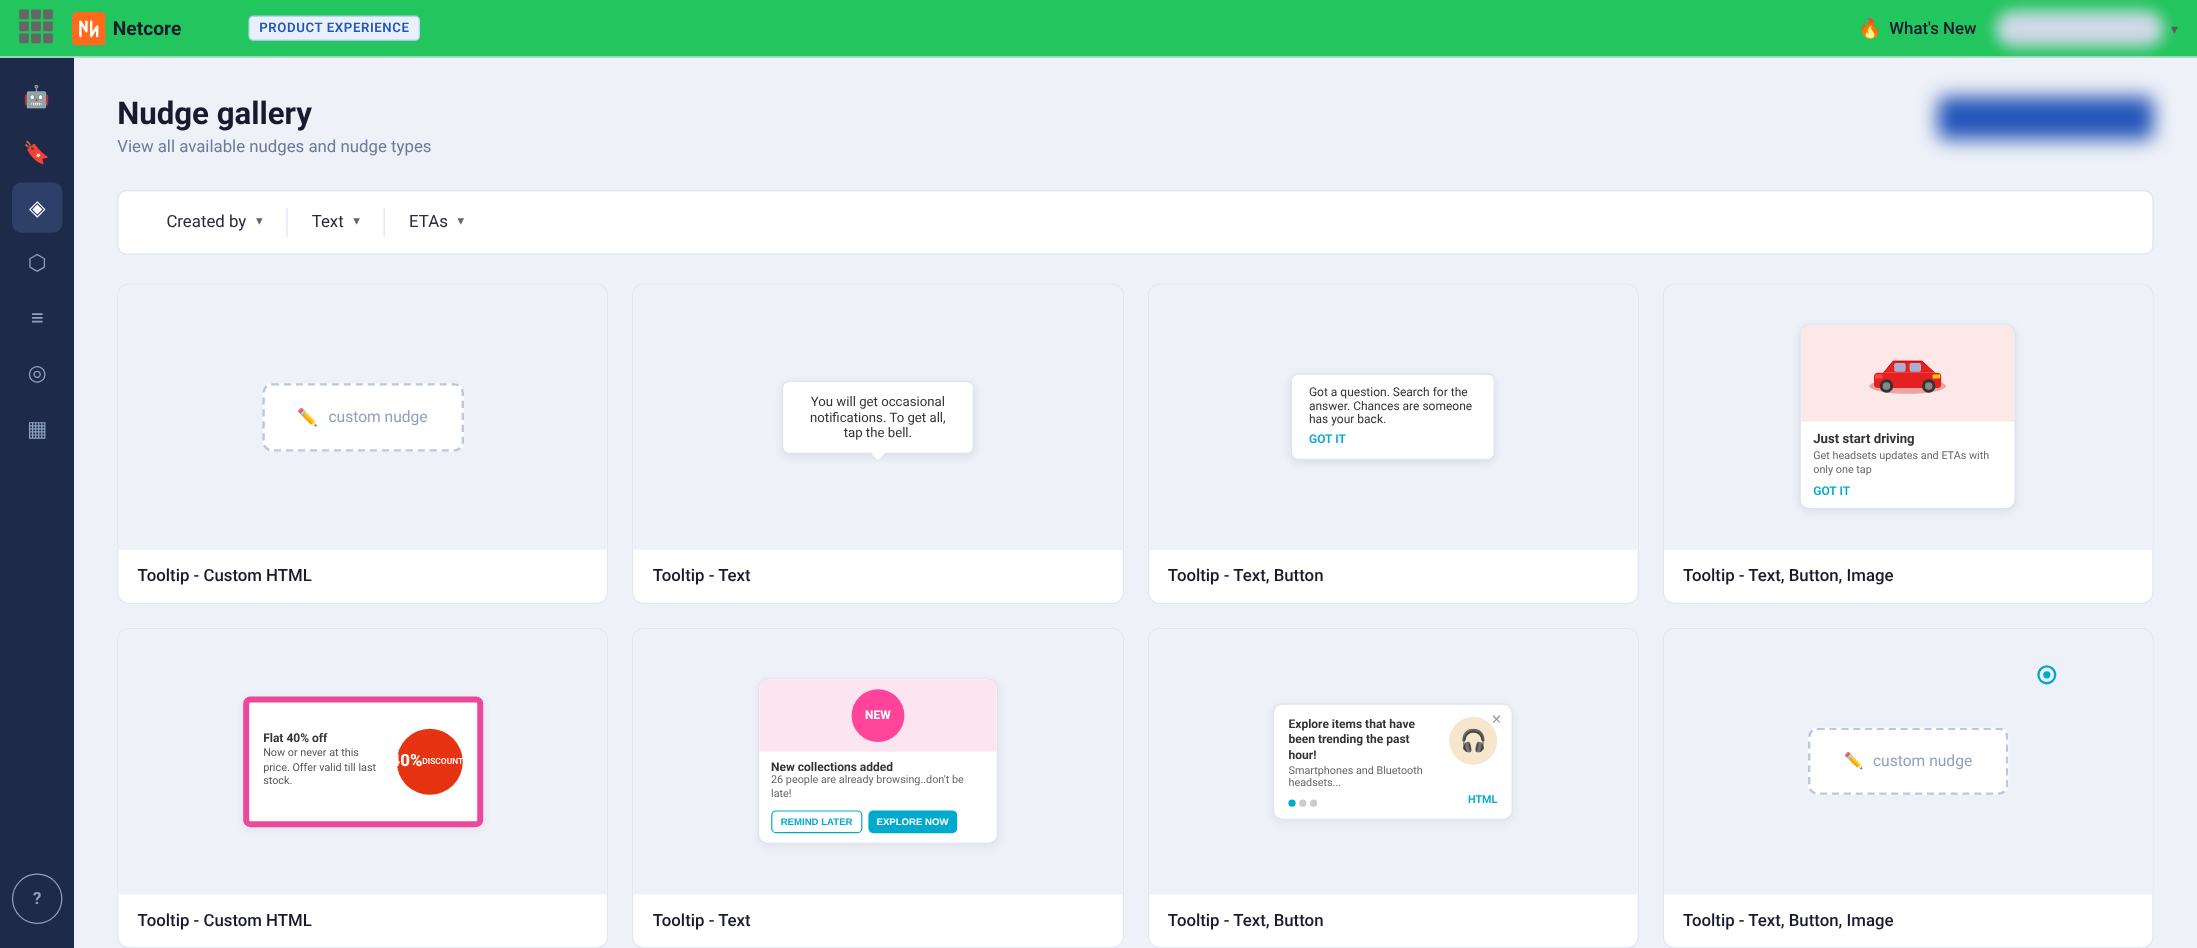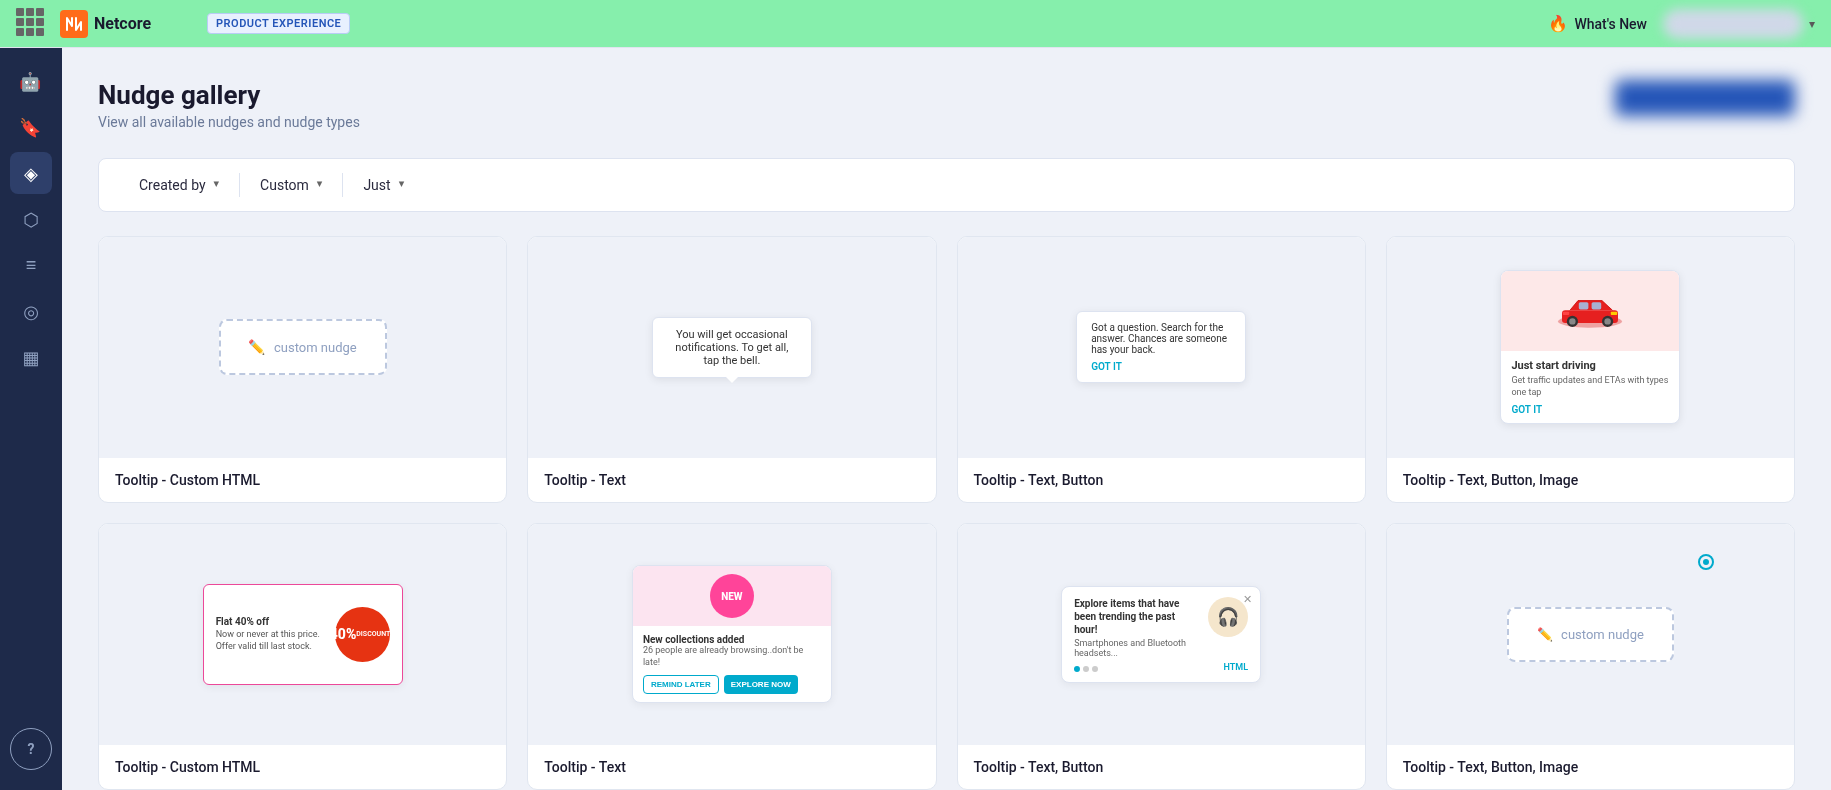--- a/index.html
+++ b/index.html
@@ -1,21 +1,21 @@
 <!DOCTYPE html>
 <html><head>
   <meta charset="utf-8">
   <style>
     * { box-sizing: border-box; margin: 0; padding: 0; }
     body { font-family: -apple-system, BlinkMacSystemFont, 'Segoe UI', Roboto, sans-serif; background: #f0f2f8; overflow: hidden; }
 
     
     .top-nav {
       height: 48px;
-      background: #86efac;
+      background: #22c55e;
       border-bottom: 1px solid #e0e4ee;
       display: flex;
       align-items: center;
       padding: 0 16px;
       position: fixed;
       top: 0; left: 0; right: 0;
       z-index: 100;
     }
     .nav-grid-icon {
       width: 32px; height: 32px;
@@ -206,21 +206,21 @@
     .car-svg { width: 80px; }
     .tooltip-img-body { padding: 8px 10px; font-size: 10px; color: #333; }
     .tooltip-img-body strong { display: block; font-size: 11px; margin-bottom: 3px; }
     .tooltip-img-body p { color: #666; font-size: 9px; line-height: 1.3; }
     .tooltip-img-body .got-it { color: #00aacc; font-size: 10px; font-weight: 600; margin-top: 5px; display: block; }
 
     
     
     .preview-discount {
       background: #fff;
-      border: 1px solid #ec4899;
+      border: 5px solid #ec4899;
       border-radius: 6px;
       padding: 22px 12px;
       max-width: 200px;
       display: flex; align-items: center; gap: 10px;
       box-shadow: 0 2px 8px rgba(0,0,0,0.06);
     }
     .discount-text { flex: 1; }
     .discount-text .flat { font-size: 10px; font-weight: 700; color: #333; }
     .discount-text p { font-size: 9px; color: #555; line-height: 1.3; margin-top: 2px; }
     .discount-badge {
@@ -395,26 +395,26 @@
     <div class="create-btn"></div>
   </div>
 
   <div class="filter-bar">
     <div class="filter-dropdown">
       <span>Created by</span>
       <span class="arrow">▾</span>
     </div>
     <div class="filter-divider"></div>
     <div class="filter-dropdown">
-      <span>Custom</span>
+      <span>Text</span>
       <span class="arrow">▾</span>
     </div>
     <div class="filter-divider"></div>
     <div class="filter-dropdown">
-      <span>Just</span>
+      <span>ETAs</span>
       <span class="arrow">▾</span>
     </div>
   </div>
 
   <div class="gallery-grid">
 
     <div class="gallery-card">
       <div class="card-preview">
         <div class="preview-custom-nudge">
           <span class="pencil">✏️</span>
@@ -457,21 +457,21 @@
               <circle cx="28" cy="38" r="7" fill="#333"></circle>
               <circle cx="28" cy="38" r="4" fill="#888"></circle>
               <circle cx="72" cy="38" r="7" fill="#333"></circle>
               <circle cx="72" cy="38" r="4" fill="#888"></circle>
               <rect x="76" y="26" width="8" height="4" rx="1" fill="#ffcc00"></rect>
               <rect x="16" y="26" width="8" height="4" rx="1" fill="#ff4444"></rect>
             </svg>
           </div>
           <div class="tooltip-img-body">
             <strong>Just start driving</strong>
-            <p>Get traffic updates and ETAs with types one tap</p>
+            <p>Get headsets updates and ETAs with only one tap</p>
             <span class="got-it">GOT IT</span>
           </div>
         </div>
       </div>
       <div class="card-label">Tooltip - Text, Button, Image</div>
     </div>
 
     <div class="gallery-card">
       <div class="card-preview">
         <div class="preview-discount">

